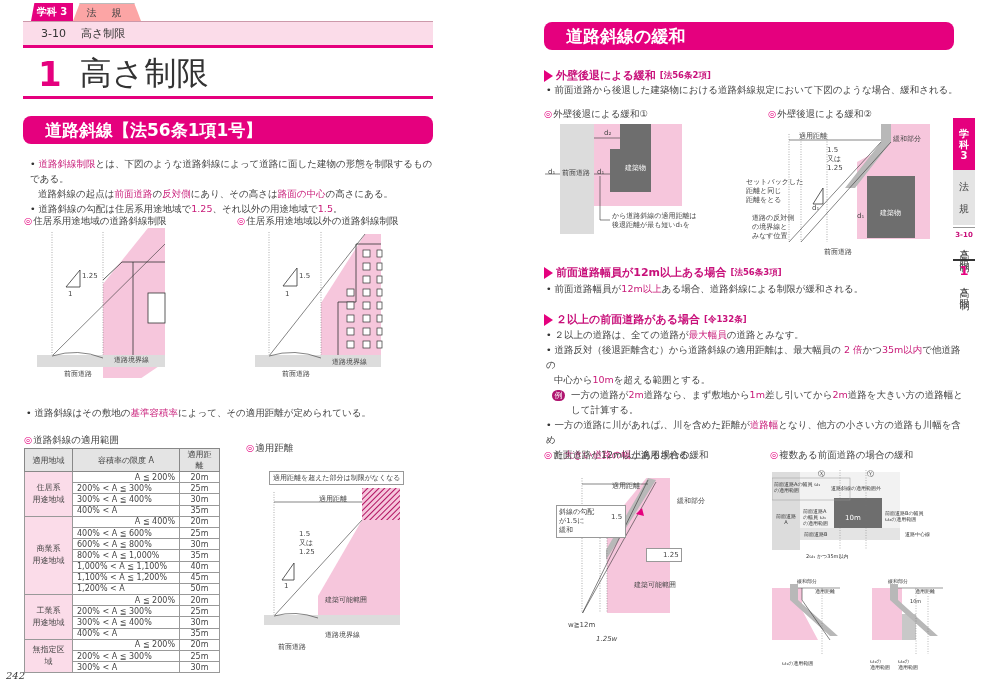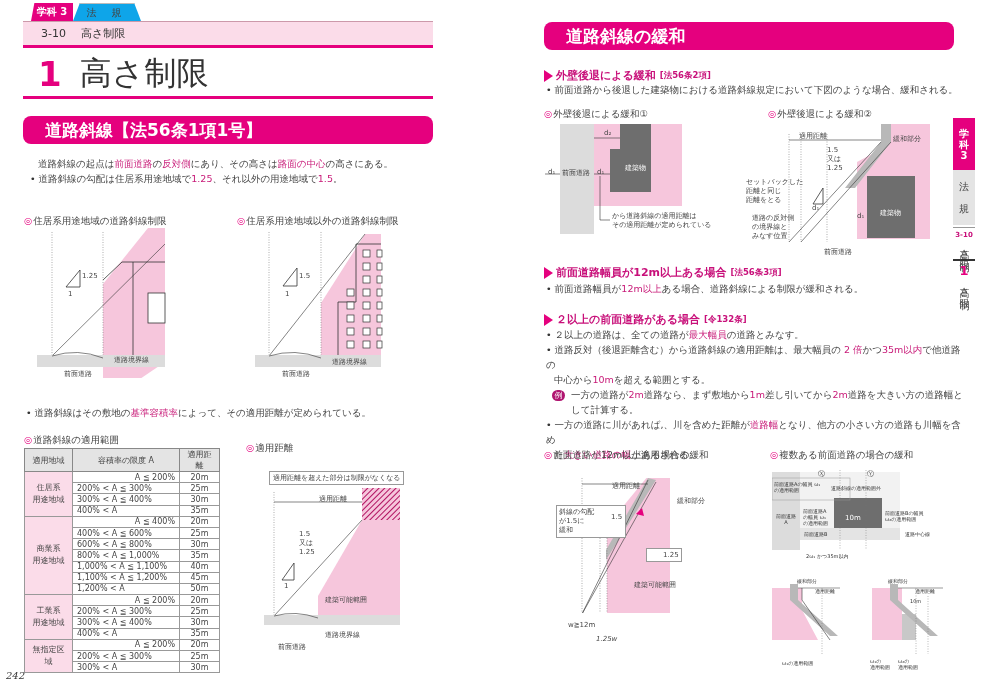--- a/index.html
+++ b/index.html
@@ -5,21 +5,21 @@
   * { box-sizing: border-box; margin: 0; padding: 0; }
   html, body { width: 1000px; height: 685px; background: #ffffff; overflow: hidden; }
   body { font-family: "DejaVu Sans", "Liberation Sans", sans-serif; color: #333; position: relative; }
   .abs { position: absolute; }
   .pinkhl { color: #c81a78; }
 
   
   .tab-subject { left: 31px; top: 3px; width: 42px; height: 18px; background: #e5007e; color: #fff;
     font-size: 10px; font-weight: bold; display: flex; align-items: center; justify-content: center;
     clip-path: polygon(8% 0, 100% 0, 100% 100%, 0 100%); }
-  .tab-law { left: 73px; top: 3px; width: 68px; height: 18px; background: #0ea5e9; color: #444;
+  .tab-law { left: 73px; top: 3px; width: 68px; height: 18px; background: #fca5a5; color: #444;
     font-size: 10px; display: flex; align-items: center; justify-content: center; letter-spacing: 6px;
     clip-path: polygon(10% 0, 90% 0, 100% 100%, 0 100%); border-top: 1px solid #bbb; }
   .sect-bar { left: 23px; top: 21px; width: 410px; height: 24px; background: #fbdce9;
     border-top: 1px solid #c9a; font-size: 11px; display: flex; align-items: center; padding-left: 18px; }
   .sect-bar .num { width: 40px; }
   .rule { left: 23px; width: 410px; height: 3px; background: #e5007e; }
   .big-title { left: 38px; top: 52px; font-size: 32px; display: flex; align-items: center; gap: 18px; }
   .big-title .n { color: #e5007e; font-weight: bold; font-size: 34px; }
   .pill { background: #e5007e; color: #fff; font-weight: bold; border-radius: 8px; display: flex; align-items: center; }
   .pill-left { left: 23px; top: 116px; width: 410px; height: 28px; font-size: 17px; padding-left: 22px; }
@@ -66,20 +66,21 @@
 <div class="abs rule" style="top:45px"></div>
 <div class="abs big-title">
   <span class="n">1</span>
   <span>高さ制限</span>
 </div>
 <div class="abs rule" style="top:96px"></div>
 
 <div class="abs pill pill-left">道路斜線【法56条1項1号】</div>
 
 <div class="abs para" style="left:30px; top:156px; width:410px;">
+  <div class="bullet"><span class="pinkhl">道路斜線制限</span><span>とは、下図のような道路斜線によって道路に面した建物の形態を制限するものである。</span></div>
   <div style="padding-left:8px"><span>道路斜線の起点は</span><span class="pinkhl">前面道路</span><span>の</span><span class="pinkhl">反対側</span><span>にあり、その高さは</span><span class="pinkhl">路面の中心</span><span>の高さにある。</span></div>
   <div class="bullet"><span>道路斜線の勾配は住居系用途地域で</span><span class="pinkhl">1.25</span><span>、それ以外の用途地域で</span><span class="pinkhl">1.5</span><span>。</span></div>
 </div>
 
 <div class="abs caption" style="left:24px; top:215px;">住居系用途地域の道路斜線制限</div>
 <svg class="abs" style="left:30px; top:228px;" width="140" height="150">
   <polygon points="73,182 73,62 118,6 135,6 135,140" fill="#f6c6dc" transform="translate(0,-6)"></polygon>
   <polyline points="73,58 92,40 135,40" fill="none" stroke="#333" stroke-width="0.8" transform="translate(0,-6)"></polyline>
   <line x1="103" y1="34" x2="103" y2="130" stroke="#333" stroke-width="0.8"></line>
   <rect x="118" y="65" width="17" height="30" fill="#fff" stroke="#333" stroke-width="0.8"></rect>
@@ -278,21 +279,21 @@
   <line x1="49" y1="50" x2="65" y2="50" stroke="#333" stroke-width="0.6"></line>
   <polyline points="55,52 55,96 65,96" fill="none" stroke="#333" stroke-width="0.6"></polyline>
 </svg>
 <div class="abs small" style="left:604px; top:129px;">d₂</div>
 <div class="abs small" style="left:548px; top:168px;">d₁</div>
 <div class="abs small" style="left:562px; top:168px;">前面道路</div>
 <div class="abs small" style="left:597px; top:168px;">d₁</div>
 <div class="abs small" style="left:625px; top:163px; color:#fff;">建築物</div>
 <div class="abs small" style="left:612px; top:212px; line-height:9px;">
   <div>から道路斜線の適用距離は</div>
-    <div>その適用距離が定められている</div>
+    <div>後退距離が最も短いd₁を</div>
 </div>
 
 <div class="abs caption" style="left:768px; top:108px;">外壁後退による緩和②</div>
 <svg class="abs" style="left:745px; top:124px;" width="190" height="130">
   <polygon points="130,0 185,0 185,115 112,115 112,38 142,22 142,0" fill="#f6c6dc"></polygon>
   <polygon points="136,0 146,0 146,18 110,64 100,64 136,18" fill="#b8b8b8"></polygon>
   <rect x="122" y="52" width="48" height="62" fill="#6e6e6e"></rect>
   <line x1="44" y1="10" x2="44" y2="118" stroke="#777" stroke-width="0.6" stroke-dasharray="1,1.5"></line>
   <line x1="56" y1="10" x2="56" y2="118" stroke="#777" stroke-width="0.6" stroke-dasharray="1,1.5"></line>
   <line x1="82" y1="10" x2="82" y2="118" stroke="#777" stroke-width="0.6" stroke-dasharray="1,1.5"></line>

